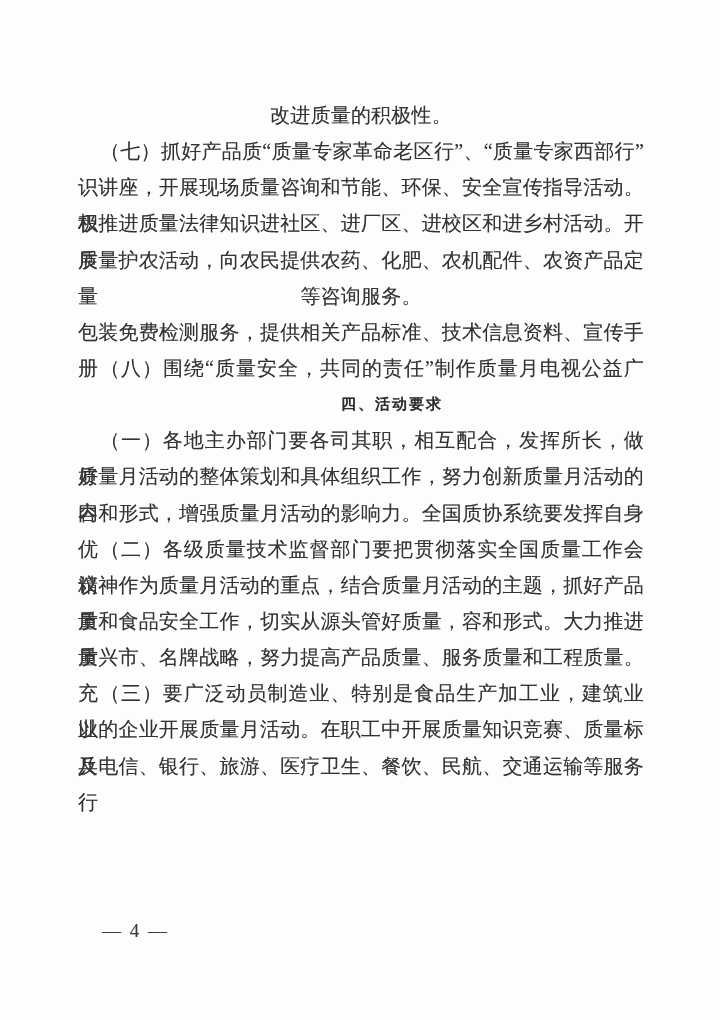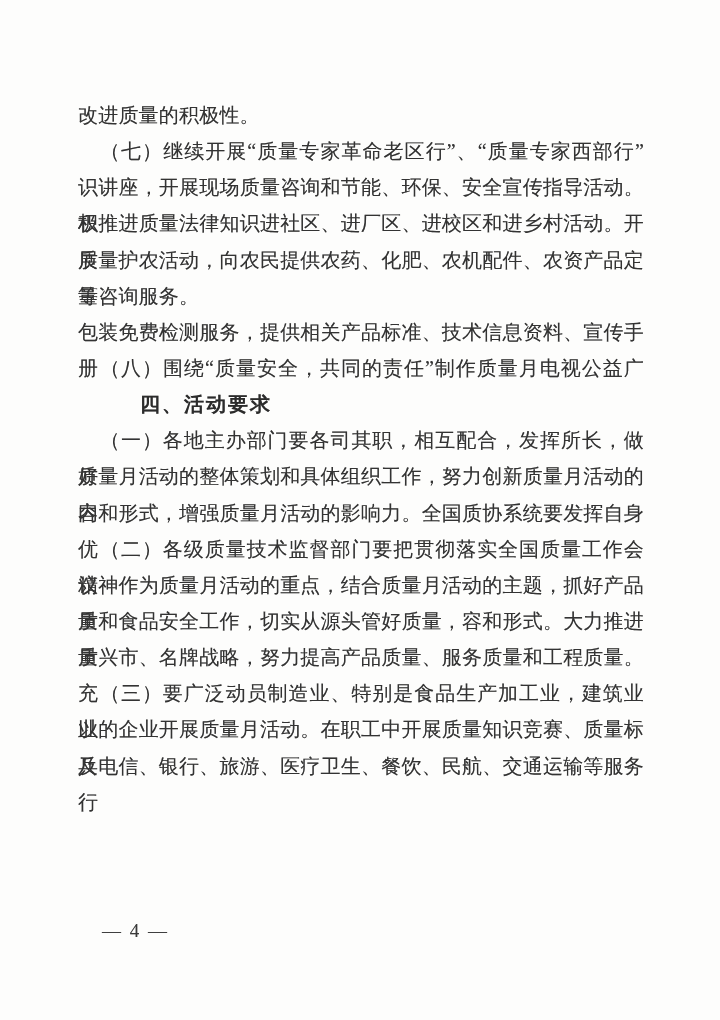--- a/index.html
+++ b/index.html
@@ -22,55 +22,56 @@
     top: 97px;
     width: 566px;
   }
   .line {
     font-size: 20px;
     line-height: 36.15px;
     height: 36.15px;
     white-space: nowrap;
     text-shadow: 0 0 0.5px rgba(60,60,60,0.45);
     letter-spacing: 0.2px;
+    text-align: center;
   }
   .line.fill {
     white-space: normal;
     text-align: justify;
     text-align-last: justify;
     text-justify: inter-character;
   }
   .line.indent {
     text-indent: 22px;
   }
   .line.heading {
     font-family: "Liberation Sans", sans-serif;
     font-weight: bold;
-    font-size: 20px;
+    font-size: 15px;
     color: #2b2b2b;
     text-indent: 62px;
     letter-spacing: 2px;
   }
   .page-number {
     position: absolute;
     left: 102px;
     top: 920px;
     font-size: 19px;
     letter-spacing: 2px;
     color: #3a3a3a;
     text-shadow: 0 0 0.5px rgba(60,60,60,0.45);
   }
 </style>
 </head>
 <body>
 
 <div class="paper">
   <div class="textblock" id="lines-container">
       <div class="line">改进质量的积极性。</div>
-      <div class="line indent fill">（七）继续开展“质量专家革命老区行”、“质量专家西部行”</div>
+      <div class="line indent fill">（七）抓好产品质“质量专家革命老区行”、“质量专家西部行”</div>
       <div class="line fill">识讲座，开展现场质量咨询和节能、环保、安全宣传指导活动。积</div>
       <div class="line fill">极推进质量法律知识进社区、进厂区、进校区和进乡村活动。开展</div>
       <div class="line fill">质量护农活动，向农民提供农药、化肥、农机配件、农资产品定量</div>
       <div class="line">等咨询服务。</div>
       <div class="line fill">包装免费检测服务，提供相关产品标准、技术信息资料、宣传手册</div>
       <div class="line indent fill">（八）围绕“质量安全，共同的责任”制作质量月电视公益广</div>
       <div class="line heading">四、活动要求</div>
       <div class="line indent fill">（一）各地主办部门要各司其职，相互配合，发挥所长，做好</div>
       <div class="line fill">质量月活动的整体策划和具体组织工作，努力创新质量月活动的内</div>
       <div class="line fill">容和形式，增强质量月活动的影响力。全国质协系统要发挥自身优</div>

